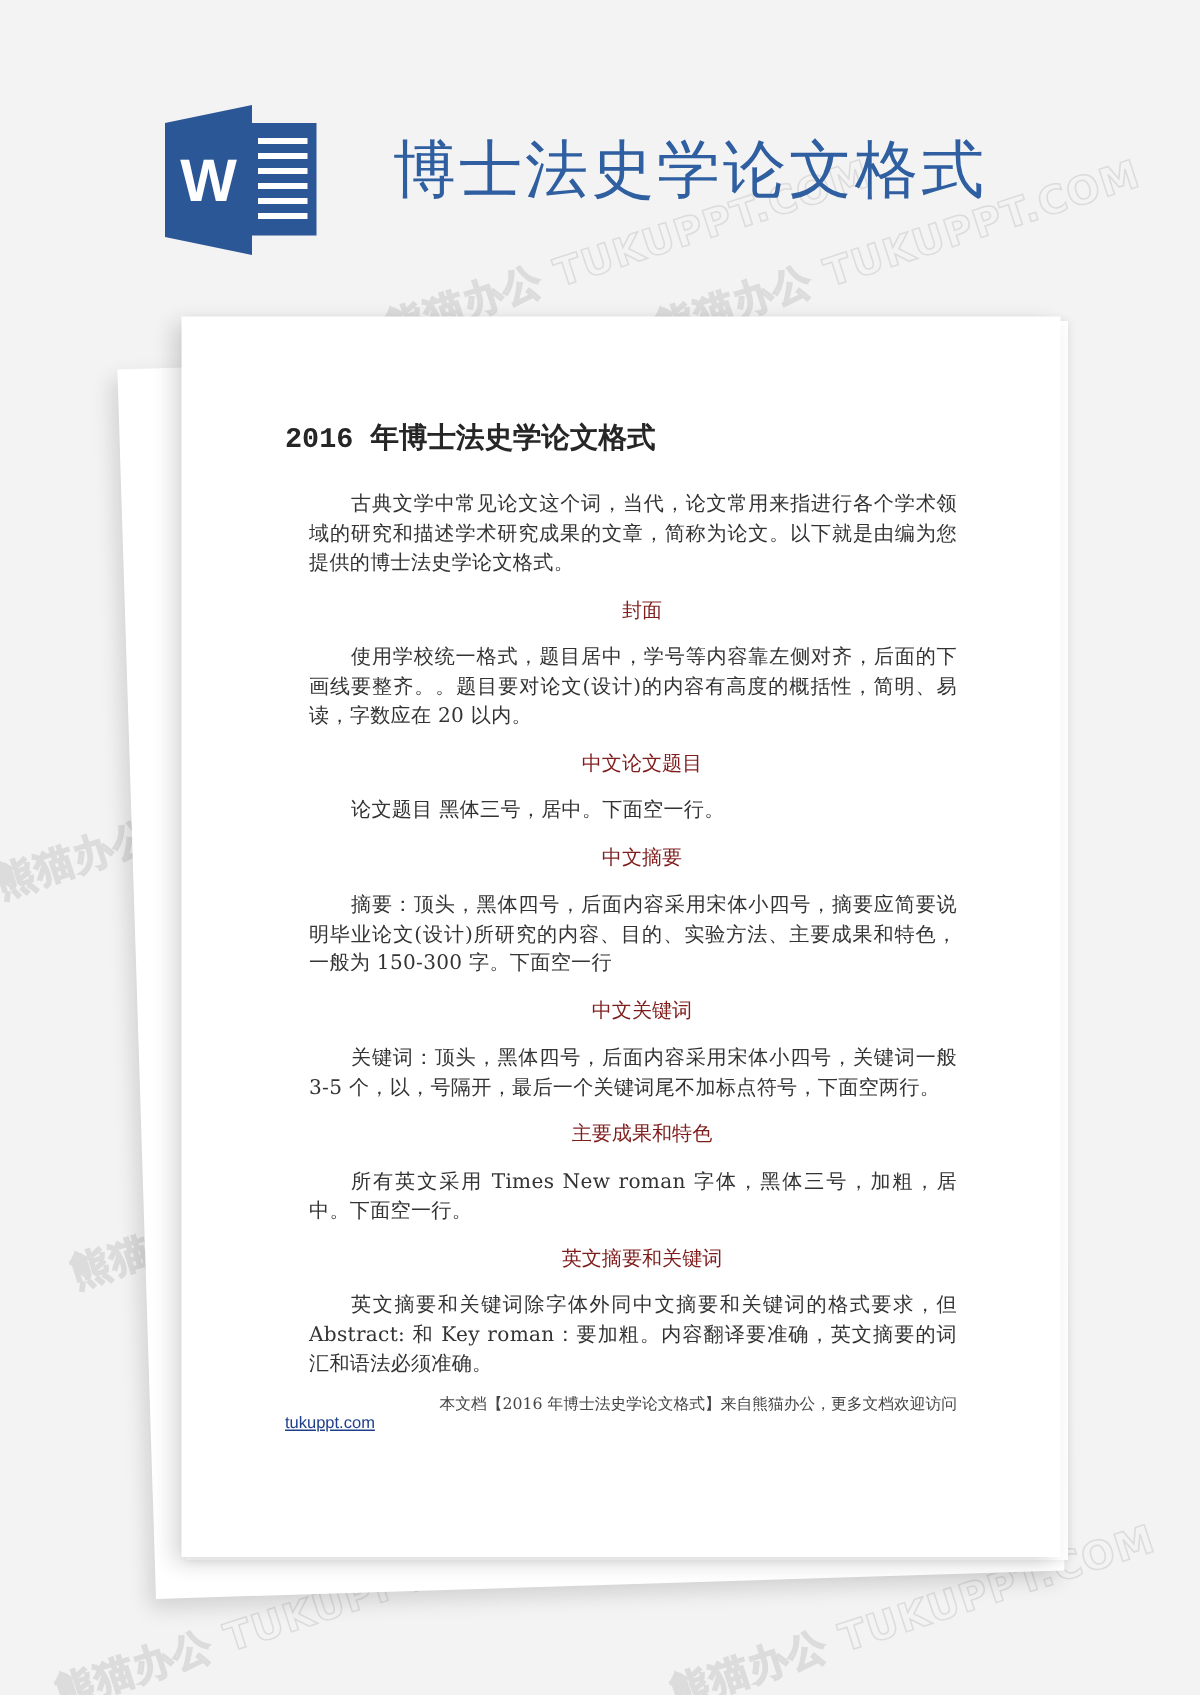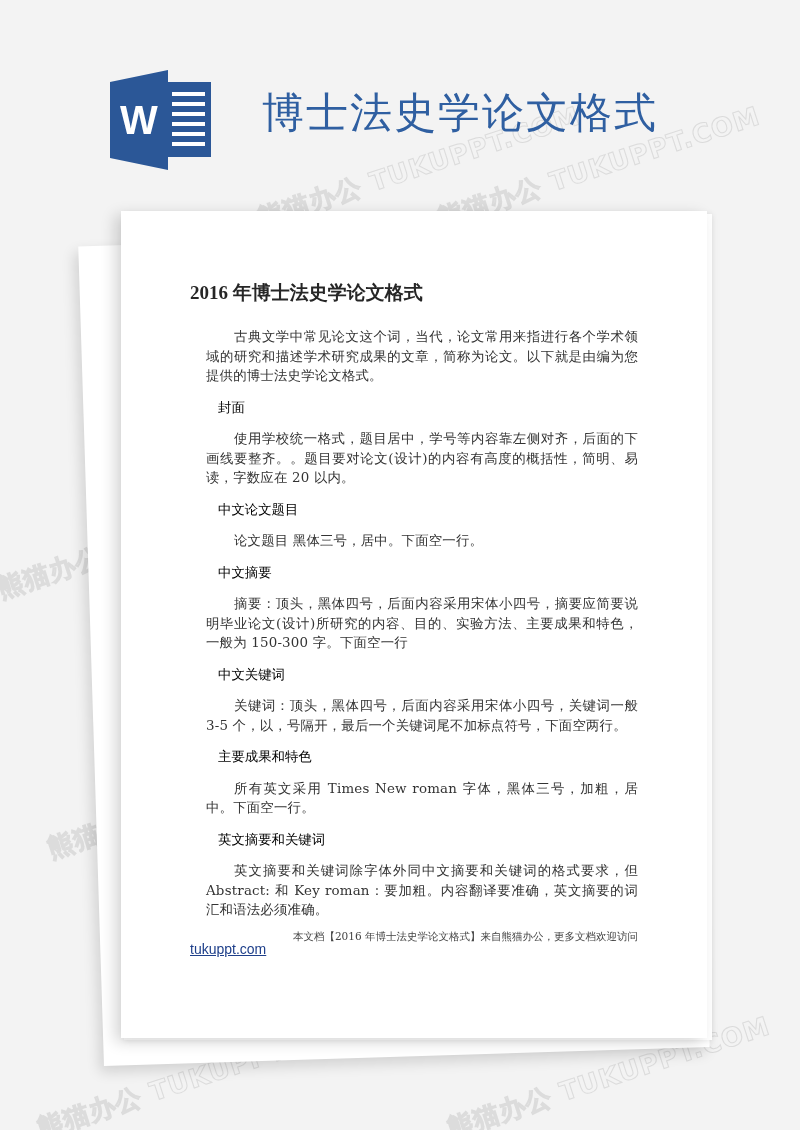--- a/index.html
+++ b/index.html
@@ -84,53 +84,54 @@
       z-index: 5;
     }
     .doc {
       position: absolute;
       left: 69px;
       top: 70px;
       width: 448px;
       color: #2b2b2b;
     }
     .doc-title {
-      font-family: Liberation Serif, serif;
+      font-family: Liberation Mono, monospace;
       font-weight: bold;
       font-size: 19px;
       color: #262626;
       margin: 0 0 22px 0;
       line-height: 24px;
     }
     .para {
       font-size: 13.4px;
       line-height: 19.5px;
       margin: 0 0 12px 16px;
       text-indent: 28px;
       text-align: justify;
       color: #333;
       letter-spacing: 0.2px;
     }
     .heading {
       font-size: 13.4px;
       line-height: 19.5px;
       margin: 0 0 12px 0;
       text-indent: 28px;
-      color: #000000;
+      color: #7f1d1d;
+      text-align: center;
     }
     .footer-note {
       font-size: 10.5px;
       line-height: 13px;
       color: #444;
       margin-top: -2px;
       text-align: right;
     }
     .footer-link {
       font-family: "Liberation Sans", "DejaVu Sans", sans-serif;
-      font-size: 14px;
+      font-size: 11px;
       color: #1e3f8a;
       text-decoration: underline;
       display: block;
       line-height: 13px;
     }
   </style>
 </head>
 <body>
 
 <div class="watermark" style="left:250px; top:150px;">熊猫办公 TUKUPPT.COM</div>

